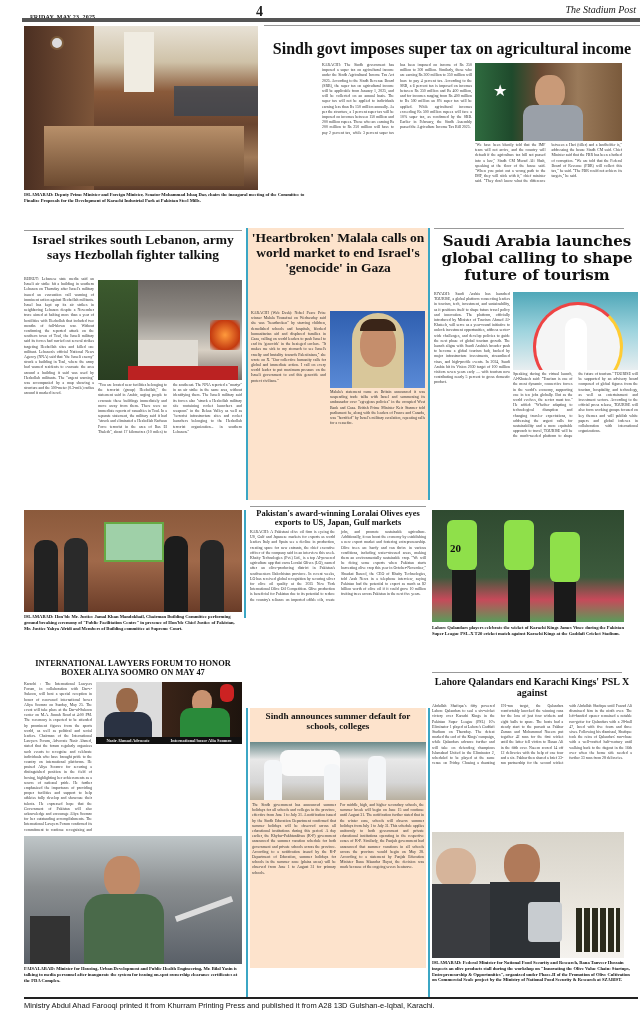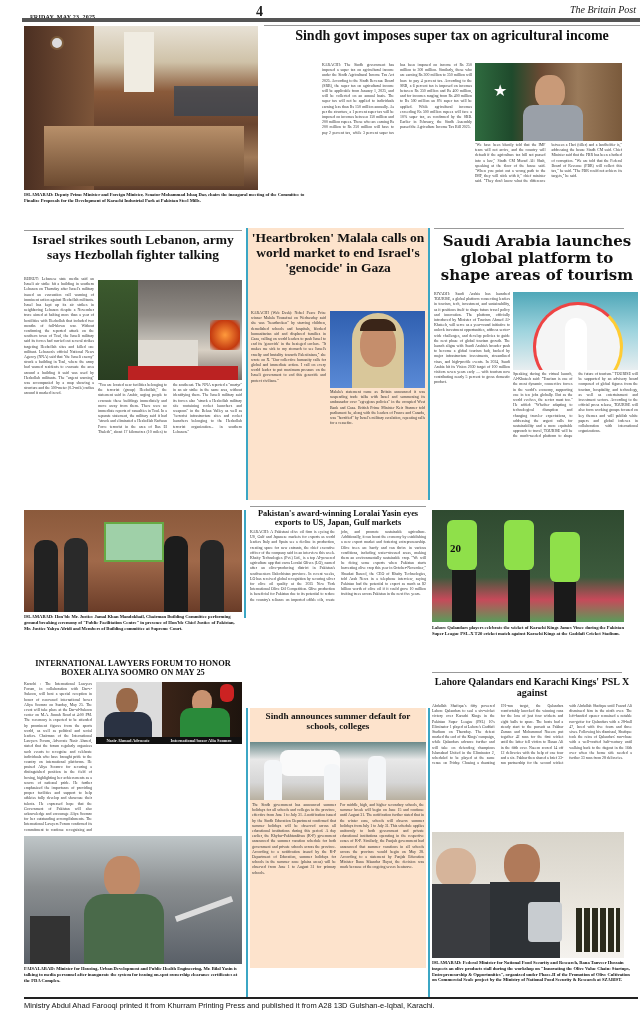--- a/index.html
+++ b/index.html
@@ -20,34 +20,34 @@
 .footer-rule{left:24px;right:6px;top:997px;height:2px;background:#222}
 .col2{column-count:2;column-gap:6px}
 .col3{column-count:3;column-gap:6px}
 .ph-label{position:absolute;bottom:0;left:0;right:0;background:#111;color:#eee;font-size:4.4px;font-weight:bold;display:flex;justify-content:space-around;padding:1px 0}
 </style>
 </head>
 <body>
 
 <div class="abs hdr-date">FRIDAY, MAY 23, 2025</div>
 <div class="abs hdr-page">4</div>
-<div class="abs hdr-title">The Britain Post</div>
+<div class="abs hdr-title">The Stadium Post</div>
 <div class="abs hdr-rule"></div>
 
 <div class="abs photo" style="left:24px;top:26px;width:234px;height:164px;background:linear-gradient(180deg,#e8e2d6 0%,#cfc2a8 22%,#8a5a3a 40%,#6a4530 60%,#a07a58 80%,#5a3a28 100%)">
   <div style="position:absolute;left:0;top:0;width:70px;height:164px;background:linear-gradient(90deg,#4b2f22,#7d5539)"></div>
   <div style="position:absolute;left:26px;top:10px;width:14px;height:14px;border-radius:50%;background:#ddd;border:2px solid #7a5a3a"></div>
   <div style="position:absolute;left:100px;top:6px;width:30px;height:60px;background:#f0ece2"></div>
   <div style="position:absolute;left:150px;top:60px;width:84px;height:30px;background:#345;opacity:.7"></div>
   <div style="position:absolute;left:20px;top:100px;width:200px;height:60px;background:linear-gradient(180deg,#b8906a,#6c4a30)"></div>
 </div>
 <div class="abs cap" style="left:24px;top:192px;width:296px;height:22px">ISLAMABAD: Deputy Prime Minister and Foreign Minister, Senator Mohammad Ishaq Dar, chairs the inaugural meeting of the Committee to Finalize Proposals for the Development of Karachi Industrial Park at Pakistan Steel Mills.</div>
 
 <div class="abs rule" style="left:264px;top:25px;width:376px"></div>
-<div class="abs hl" style="left:264px;top:28px;width:376px;font-size:14px">Sindh govt imposes super tax on agricultural income</div>
+<div class="abs hl" style="left:264px;top:40px;width:376px;font-size:16px">Sindh govt imposes super tax on agricultural income</div>
 <div class="abs txt col2" style="left:322px;top:63px;width:150px;height:152px">KARACHI: The Sindh government has imposed a super tax on agricultural income under the Sindh Agricultural Income Tax Act 2025. According to the Sindh Revenue Board (SRB), the super tax on agricultural income will be applicable from January 1, 2025, and will be collected on an annual basis. The super tax will not be applied to individuals earning less than Rs 150 million annually. As per the structure, a 1 percent super tax will be imposed on incomes between 150 million and 200 million rupees. Those who are earning Rs 200 million to Rs 250 million will have to pay 2 percent tax, while 3 percent super tax has been imposed on income of Rs 250 million to 300 million. Similarly, those who are earning Rs 300 million to 350 million will have to pay 4 percent tax. According to the SRB, a 6 percent tax is imposed on incomes between Rs 350 million and Rs 400 million, and for incomes ranging from Rs 400 million to Rs 500 million an 8% super tax will be applied. While agricultural incomes exceeding Rs 500 million rupees will face a 10% super tax, as confirmed by the SRB. Earlier in February, the Sindh Assembly passed the Agriculture Income Tax Bill 2025.</div>
 <div class="abs photo" style="left:475px;top:63px;width:147px;height:78px;background:linear-gradient(90deg,#2f6b3f 0%,#1f4a2c 25%,#6b4a33 45%,#9a7a5a 70%,#7a5a3c 100%)">
   <div style="position:absolute;left:18px;top:18px;color:#fff;font-size:16px">★</div>
   <div style="position:absolute;left:60px;top:12px;width:30px;height:34px;border-radius:45%;background:#c99a78"></div>
   <div style="position:absolute;left:48px;top:42px;width:60px;height:36px;background:#9aa0a8;border-radius:10px 10px 0 0"></div>
 </div>
 <div class="abs txt col2" style="left:475px;top:143px;width:147px;height:72px">"We have been bluntly told that the IMF team will not arrive, and the country will default if the agriculture tax bill not passed into a law," Sindh CM Murad Ali Shah, speaking at the floor of the house said. "When you point out a wrong path to the IMF, they will stick with it," chief minister said. "They don't know what the difference between a Hari (tiller) and a landholder is," addressing the house Sindh CM said. Chief Minister said that the FBR has been a hotbed of corruption. "We are told that the Federal Board of Revenue (FBR) will collect this tax," he said. "The FBR could not achieve its targets," he said.</div>
 
 <div class="abs rule" style="left:24px;top:230px;width:218px"></div>
 <div class="abs hl" style="left:24px;top:232px;width:218px;font-size:13.5px">Israel strikes south Lebanon, army says Hezbollah fighter talking</div>
@@ -66,57 +66,57 @@
 <div class="abs hl" style="left:250px;top:230px;width:176px;font-size:13.5px">'Heartbroken' Malala calls on world market to end Israel's 'genocide' in Gaza</div>
 <div class="abs txt" style="left:251px;top:311px;width:75px;height:186px">KARACHI (Web Desk): Nobel Peace Prize winner Malala Yousafzai on Wednesday said she was "heartbroken" by starving children, demolished schools and hospitals, blocked humanitarian aid and displaced families in Gaza, calling on world leaders to push Israel to end its 'genocide' in the besieged enclave. "It makes me sick to my stomach to see Israel's cruelty and brutality towards Palestinians," she wrote on X. "Our collective humanity calls for global and immediate action. I call on every world leader to put maximum pressure on the Israeli government to end this genocide and protect civilians."</div>
 <div class="abs photo" style="left:330px;top:311px;width:95px;height:77px;background:linear-gradient(180deg,#2f5fb0,#5a8ad6)">
   <div style="position:absolute;left:22px;top:2px;width:52px;height:75px;border-radius:26px 26px 0 0;background:#d9c79a"></div>
   <div style="position:absolute;left:30px;top:12px;width:36px;height:44px;border-radius:45%;background:#c58e6c"></div>
   <div style="position:absolute;left:30px;top:8px;width:36px;height:12px;border-radius:18px 18px 0 0;background:#3a2518"></div>
 </div>
 <div class="abs txt" style="left:330px;top:390px;width:95px;height:107px">Malala's statement came as Britain announced it was suspending trade talks with Israel and summoning its ambassador over "egregious policies" in the occupied West Bank and Gaza. British Prime Minister Keir Starmer told parliament he, along with the leaders of France and Canada, was "horrified" by Israel's military escalation, repeating calls for a ceasefire.</div>
 
 <div class="abs rule" style="left:434px;top:228px;width:190px"></div>
-<div class="abs hl" style="left:434px;top:233px;width:206px;font-size:15px;font-family:'DejaVu Serif',serif">Saudi Arabia launches global platform to shape areas of tourism</div>
+<div class="abs hl" style="left:434px;top:233px;width:206px;font-size:15px;font-family:'DejaVu Serif',serif">Saudi Arabia launches global calling to shape future of tourism</div>
 <div class="abs txt" style="left:434px;top:292px;width:76px;height:210px">RIYADH: Saudi Arabia has launched TOURISE, a global platform connecting leaders in tourism, tech, investment, and sustainability, as it positions itself to shape future travel policy and innovation. The platform, officially introduced by Minister of Tourism Ahmed Al-Khateeb, will serve as a year-round initiative to unlock investment opportunities, address sector-wide challenges, and develop policies to guide the next phase of global tourism growth. The launch aligns with Saudi Arabia's broader push to become a global tourism hub, backed by major infrastructure investments, streamlined visas, and high-profile events. In 2024, Saudi Arabia hit its Vision 2030 target of 100 million visitors seven years early — with tourism now contributing nearly 5 percent to gross domestic product.</div>
 <div class="abs photo" style="left:513px;top:292px;width:125px;height:78px;background:linear-gradient(180deg,#4fa7b8,#9fd4de 50%,#e8eef0)">
   <div style="position:absolute;left:20px;top:10px;width:90px;height:90px;border-radius:50%;border:3px solid #e44;border-right-color:#fc3;border-bottom-color:#39c;background:#f5f5f5"></div>
   <div style="position:absolute;left:52px;top:26px;width:22px;height:52px;background:#fff;border-radius:10px 10px 0 0"></div>
 </div>
 <div class="abs txt col2" style="left:513px;top:372px;width:125px;height:130px">Speaking during the virtual launch, Al-Khateeb said: "Tourism is one of the most dynamic, connective forces in the world's economy, supporting one in ten jobs globally. But as the world evolves, the sector must too." He added: "Whether adapting to technological disruption and changing traveler expectations, to addressing the urgent calls for sustainability and a more equitable approach to travel, TOURISE will be the much-needed platform to shape the future of tourism." TOURISE will be supported by an advisory board composed of global figures from the tourism, hospitality, and technology, as well as entertainment and investment sectors. According to the official press release, TOURISE will also form working groups focused on key themes and will publish white papers and global indexes in collaboration with international organizations.</div>
 
 <div class="abs photo" style="left:24px;top:510px;width:218px;height:102px;background:linear-gradient(180deg,#8b5a3c 0%,#a0694a 50%,#6a3c28 100%)">
   <div style="position:absolute;left:80px;top:12px;width:60px;height:40px;background:#9fd0a8;border:2px solid #6a4"></div>
   <div style="position:absolute;left:10px;top:30px;width:24px;height:72px;background:#222;border-radius:10px 10px 0 0"></div>
   <div style="position:absolute;left:40px;top:28px;width:24px;height:74px;background:#2a2a2a;border-radius:10px 10px 0 0"></div>
   <div style="position:absolute;left:140px;top:26px;width:24px;height:76px;background:#1c1c1c;border-radius:10px 10px 0 0"></div>
   <div style="position:absolute;left:176px;top:30px;width:24px;height:72px;background:#262626;border-radius:10px 10px 0 0"></div>
 </div>
 <div class="abs vrule" style="left:244px;top:510px;height:108px"></div>
 <div class="abs cap" style="left:24px;top:614px;width:218px;height:30px">ISLAMABAD: Hon'ble Mr. Justice Jamal Khan Mandokhail, Chairman Building Committee performing ground breaking ceremony of "Public Facilitation Centre" in presence of Hon'ble Chief Justice of Pakistan, Mr. Justice Yahya Afridi and Members of Building committee at Supreme Court.</div>
 
 <div class="abs rule" style="left:250px;top:506px;width:176px"></div>
-<div class="abs hl" style="left:250px;top:509px;width:176px;font-size:8.4px">Pakistan's award-winning Loralai Yasin eyes exports to US, Japan, Gulf markets</div>
+<div class="abs hl" style="left:250px;top:509px;width:176px;font-size:8.4px">Pakistan's award-winning Loralai Olives eyes exports to US, Japan, Gulf markets</div>
 <div class="abs txt col2" style="left:250px;top:530px;width:176px;height:172px">KARACHI: A Pakistani olive oil firm is eyeing the US, Gulf and Japanese markets for exports as world leaders Italy and Spain see a decline in production, creating space for new entrants, the chief executive officer of the company said in an interview this week. Khaity Technologies (Pvt.) Ltd., is a top AI-powered agriculture app that owns Loralai Olives (LO), named after an olive-producing district in Pakistan's southwestern Balochistan province. In recent weeks, LO has received global recognition by securing silver for olive oil quality at the 2025 New York International Olive Oil Competition. Olive production is beneficial for Pakistan due to its potential to reduce the country's reliance on imported edible oils, create jobs, and promote sustainable agriculture. Additionally, it can boost the economy by establishing a new export market and fostering entrepreneurship. Olive trees are hardy and can thrive in various conditions, including water-stressed areas, making them an environmentally sustainable crop. "We will be doing some exports when Pakistan starts harvesting olive crop this year in October-November," Shaukat Rasool, the CEO of Khaity Technologies, told Arab News in a telephone interview, saying Pakistan had the potential to export as much as $2 billion worth of olive oil if it could grow 10 million fruiting trees across Pakistan in the next five years.</div>
 
 <div class="abs photo" style="left:432px;top:510px;width:192px;height:112px;background:linear-gradient(180deg,#2f4a30 0%,#3c5a3c 60%,#c64a5a 80%,#5a9c5a 100%)">
   <div style="position:absolute;left:15px;top:10px;width:30px;height:50px;background:#8fe04a;border-radius:6px"></div>
   <div style="position:absolute;left:20px;top:60px;width:24px;height:52px;background:#1a1a1a"></div>
   <div style="position:absolute;left:18px;top:32px;color:#111;font-size:11px;font-weight:bold">20</div>
   <div style="position:absolute;left:72px;top:10px;width:30px;height:50px;background:#8fe04a;border-radius:6px"></div>
   <div style="position:absolute;left:76px;top:60px;width:22px;height:52px;background:#1a1a1a"></div>
   <div style="position:absolute;left:118px;top:22px;width:30px;height:50px;background:#8fe04a;border-radius:6px"></div>
   <div style="position:absolute;left:122px;top:72px;width:22px;height:40px;background:#1a1a1a"></div>
 </div>
 <div class="abs cap" style="left:432px;top:625px;width:196px;height:30px">Lahore Qalandars players celebrate the wicket of Karachi Kings James Vince during the Pakistan Super League PSL-X T20 cricket match against Karachi Kings at the Gaddafi Cricket Stadium.</div>
 <div class="abs rule" style="left:432px;top:672px;width:190px"></div>
 <div class="abs hl" style="left:432px;top:676px;width:200px;font-size:10px">Lahore Qalandars end Karachi Kings' PSL X against</div>
 <div class="abs txt col3" style="left:432px;top:704px;width:200px;height:126px">Abdullah Shafique's fifty powered Lahore Qalandars to seal a six-wicket victory over Karachi Kings in the Pakistan Super League (PSL) 10's Eliminator 1 played at Lahore's Gaddafi Stadium on Thursday. The defeat marked the end of the Kings' campaign, while Qalandars advance further and will take on defending champions Islamabad United in the Eliminator 2, scheduled to be played at the same venue on Friday. Chasing a daunting 191-run target, the Qalandars comfortably knocked the winning runs for the loss of just four wickets and eight balls to spare. The hosts had a steady start to the pursuit as Fakhar Zaman and Mohammad Naeem put together 42 runs for the first wicket until the latter fell victim to Hasan Ali in the fifth over. Naeem scored 14 off 12 deliveries with the help of one four and a six. Fakhar then shared a brief 33-run partnership for the second wicket with Abdullah Shafique until Fawad Ali dismissed him in the ninth over. The left-handed opener remained a notable run-getter for Qalandars with a 28-ball 47, laced with five fours and three sixes. Following his dismissal, Shafique took the reins of Qalandars' run-chase with a well-crafted half-century until walking back to the dugout in the 16th over when the home side needed a further 33 runs from 28 deliveries.</div>
 
-<div class="abs hl" style="left:24px;top:659px;width:218px;font-size:8.4px;font-weight:bold">INTERNATIONAL LAWYERS FORUM TO HONOR BOXER ALIYA SOOMRO ON MAY 25</div>
+<div class="abs hl" style="left:24px;top:659px;width:218px;font-size:8.4px;font-weight:bold">INTERNATIONAL LAWYERS FORUM TO HONOR BOXER ALIYA SOOMRO ON MAY 47</div>
 <div class="abs txt" style="left:24px;top:682px;width:68px;height:150px">Karachi : The International Lawyers Forum, in collaboration with Dar-e-Sukoon, will host a special reception in honor of renowned international boxer Aliya Soomro on Sunday, May 25. The event will take place at the Dar-ul-Sukoon center on M.A. Jinnah Road at 4:00 PM. The ceremony is expected to be attended by prominent figures from the sports world, as well as political and social leaders. Chairman of the International Lawyers Forum, Advocate Nasir Ahmed, stated that the forum regularly organizes such events to recognize and celebrate individuals who have brought pride to the country on international platforms. He praised Aliya Soomro for securing a distinguished position in the field of boxing, highlighting her achievements as a source of national pride. He further emphasized the importance of providing proper facilities and support to help athletes fully develop and showcase their talents. He expressed hope that the Government of Pakistan will also acknowledge and encourage Aliya Soomro for her outstanding accomplishments. The International Lawyers Forum confirmed its commitment to continue recognizing and supporting athletes who excel and bring honor to Pakistan.</div>
 <div class="abs photo" style="left:96px;top:682px;width:146px;height:62px;background:linear-gradient(90deg,#dcdcdc 0%,#dcdcdc 45%,#3a2418 45%,#1e140e 100%)">
   <div style="position:absolute;left:20px;top:6px;width:22px;height:26px;border-radius:45%;background:#9a6a4a"></div>
   <div style="position:absolute;left:8px;top:30px;width:48px;height:30px;background:#2a3242;border-radius:12px 12px 0 0"></div>
   <div style="position:absolute;left:96px;top:8px;width:20px;height:24px;border-radius:45%;background:#c89270"></div>
   <div style="position:absolute;left:84px;top:26px;width:50px;height:30px;background:#2a8a3a;border-radius:10px 10px 0 0"></div>
   <div style="position:absolute;left:124px;top:2px;width:14px;height:18px;background:#c22;border-radius:6px"></div>
   <div class="ph-label">
     <span>Nasir Ahmad Advocate</span>
     <span>International boxer Alia Soomro</span>

